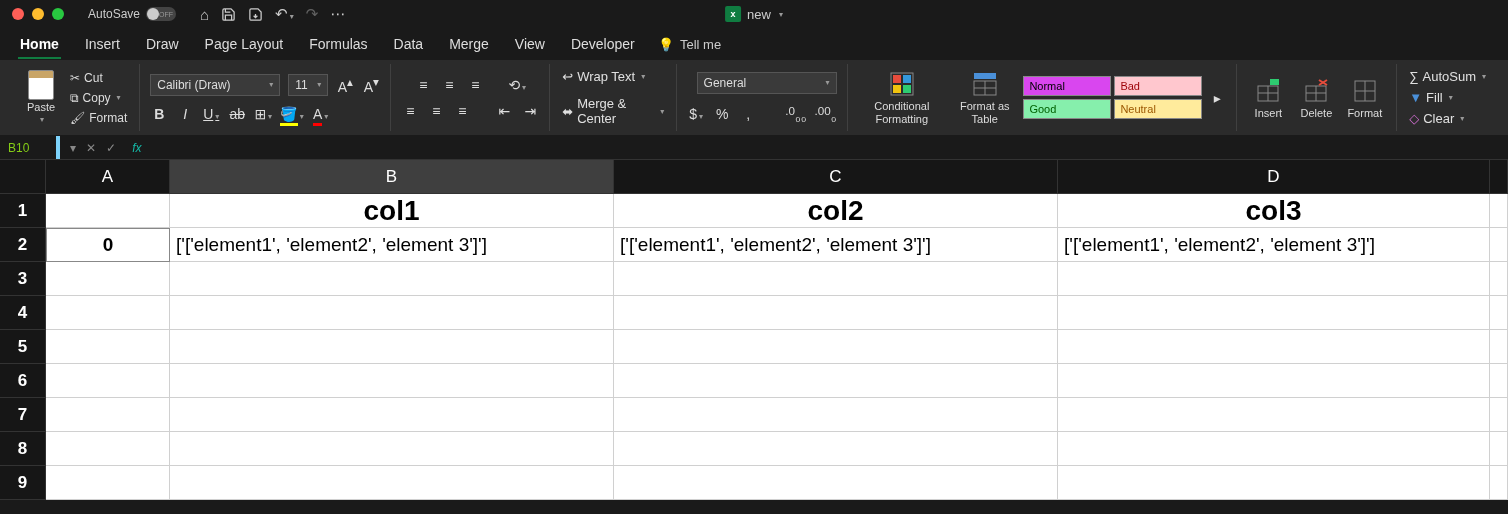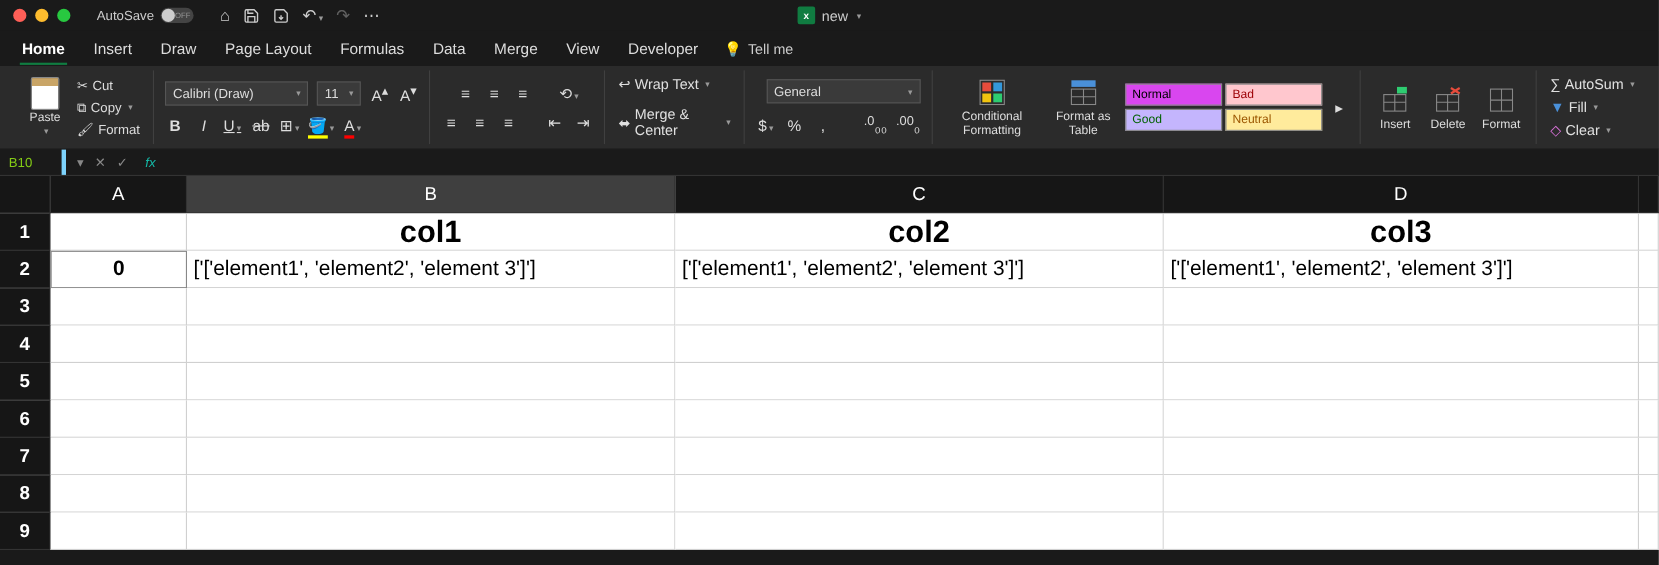--- a/index.html
+++ b/index.html
@@ -30,21 +30,21 @@
 .smallbtn{display:flex;align-items:center;gap:4px;cursor:pointer;padding:1px 2px}
 .fontbox{background:#3a3a3a;border:1px solid #555;color:#ddd;padding:3px 6px;font-size:12px;display:flex;align-items:center;justify-content:space-between;cursor:pointer}
 .fontname{width:130px}.fontsize{width:40px}
 .btnrow{display:flex;gap:8px;align-items:center}
 .rbtn{cursor:pointer;color:#ddd;font-size:14px;min-width:18px;text-align:center}
 .dd{font-size:8px;color:#999;margin-left:2px}
 .styletable{display:grid;grid-template-columns:88px 88px;grid-template-rows:20px 20px;gap:3px}
 .stylecell{border:1px solid #888;font-size:11px;padding:2px 5px;cursor:pointer;display:flex;align-items:center}
 .sc-normal{background:#d946ef;color:#000}
 .sc-bad{background:#ffc7ce;color:#9c0006}
-.sc-good{background:#c4b5fd;color:#006100}
+.sc-good{background:#86efac;color:#006100}
 .sc-neutral{background:#ffeb9c;color:#9c5700}
 .namebox-row{height:24px;background:#1a1a1a;display:flex;align-items:center;border-bottom:1px solid #333;font-size:12px}
 .namebox{width:60px;padding:0 8px;color:#84cc16;border-right:4px solid #7dd3fc;height:100%;display:flex;align-items:center}
 .nb-ctrl{display:flex;gap:10px;padding:0 10px;color:#888;align-items:center}
 .fx{font-style:italic;color:#14b8a6;margin-left:6px}
 .sheet{background:#fff;position:relative}
 .gridwrap{display:grid;grid-template-columns:46px 124px 444px 444px 432px 18px;grid-auto-rows:34px}
 .hdr{background:#161616;color:#fff;font-size:17px;display:flex;align-items:center;justify-content:center;border-right:1px solid #333;border-bottom:1px solid #333;cursor:pointer}
 .hdr.sel{background:#3f3f3f}
 .corner{background:#161616;border-right:1px solid #333;border-bottom:1px solid #333}

